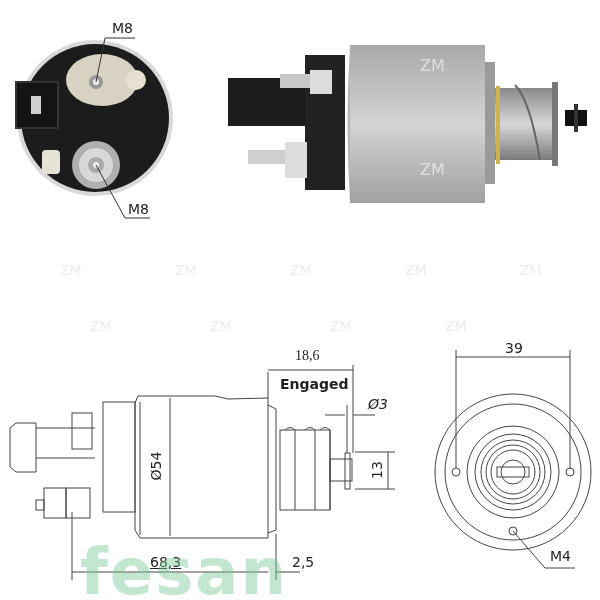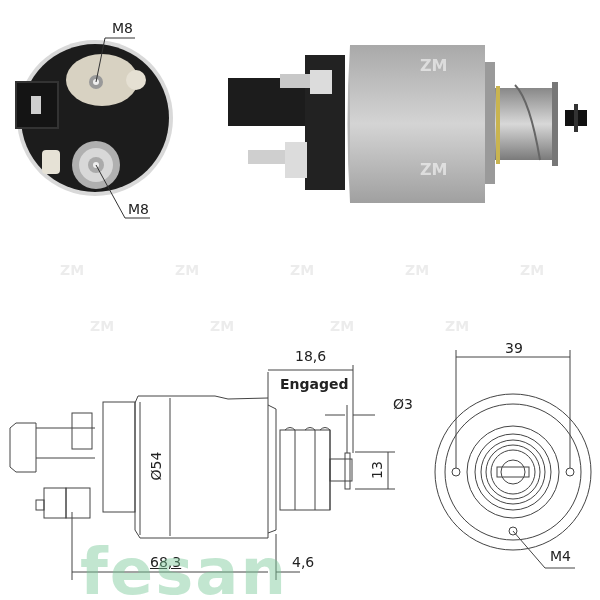--- a/index.html
+++ b/index.html
@@ -1,19 +1,19 @@
 <!DOCTYPE html>
 <html><head>
 <meta charset="utf-8">
 <style>
   html,body{margin:0;padding:0;background:#fff;}
   body{width:600px;height:600px;position:relative;overflow:hidden;font-family:"DejaVu Sans","Liberation Sans",sans-serif;}
   .lbl{position:absolute;font-size:14px;color:#222;white-space:nowrap;}
   svg{position:absolute;left:0;top:0;}
-  .wm{position:absolute;font-family:"DejaVu Sans",sans-serif;font-weight:bold;color:rgba(200,200,200,0.35);font-size:14px;}
+  .wm{position:absolute;font-family:"DejaVu Sans",sans-serif;font-weight:normal;color:rgba(200,200,200,0.35);font-size:14px;}
   .fesan{position:absolute;left:80px;top:540px;font-family:"DejaVu Sans",sans-serif;font-weight:bold;font-size:64px;color:rgba(120,200,150,0.45);letter-spacing:2px;line-height:1;}
 </style>
 </head>
 <body>
 
 <div class="wm" style="left:60px;top:262px;">ZM</div>
 <div class="wm" style="left:175px;top:262px;">ZM</div>
 <div class="wm" style="left:290px;top:262px;">ZM</div>
 <div class="wm" style="left:405px;top:262px;">ZM</div>
 <div class="wm" style="left:520px;top:262px;">ZM</div>
@@ -117,27 +117,27 @@
     <line x1="355" y1="452" x2="395" y2="452"></line>
     <line x1="355" y1="489" x2="395" y2="489"></line>
     <line x1="388" y1="452" x2="388" y2="489"></line>
     <line x1="170" y1="398" x2="170" y2="536"></line>
     <line x1="72" y1="512" x2="72" y2="580"></line>
     <line x1="276" y1="534" x2="276" y2="580"></line>
     <line x1="72" y1="572" x2="268" y2="572"></line>
     <line x1="276" y1="572" x2="300" y2="572"></line>
   </g>
 </svg>
-<div class="lbl" style="left:295px;top:348px;">18,6</div>
+<div class="lbl" style="left:295px;top:348px;font-family:Liberation Serif, serif;">18,6</div>
 <div class="lbl" style="left:280px;top:376px;font-weight:bold;">Engaged</div>
-<div class="lbl" style="left:393px;top:396px;">Ø3</div>
+<div class="lbl" style="left:368px;top:396px;font-style:italic;">Ø3</div>
 <div class="lbl" style="left:368px;top:462px;transform:rotate(-90deg);">13</div>
 <div class="lbl" style="left:142px;top:458px;transform:rotate(-90deg);">Ø54</div>
 <div class="lbl" style="left:150px;top:554px;text-decoration:underline;">68,3</div>
-<div class="lbl" style="left:292px;top:554px;">4,6</div>
+<div class="lbl" style="left:292px;top:554px;">2,5</div>
 
 <svg width="600" height="600">
   <g stroke="#444" stroke-width="1" fill="none">
     <circle cx="513" cy="472" r="78"></circle>
     <circle cx="513" cy="472" r="68"></circle>
     <circle cx="513" cy="472" r="46"></circle>
     <circle cx="513" cy="472" r="38"></circle>
     <circle cx="513" cy="472" r="32"></circle>
     <circle cx="513" cy="472" r="27"></circle>
     <circle cx="513" cy="472" r="22"></circle>

